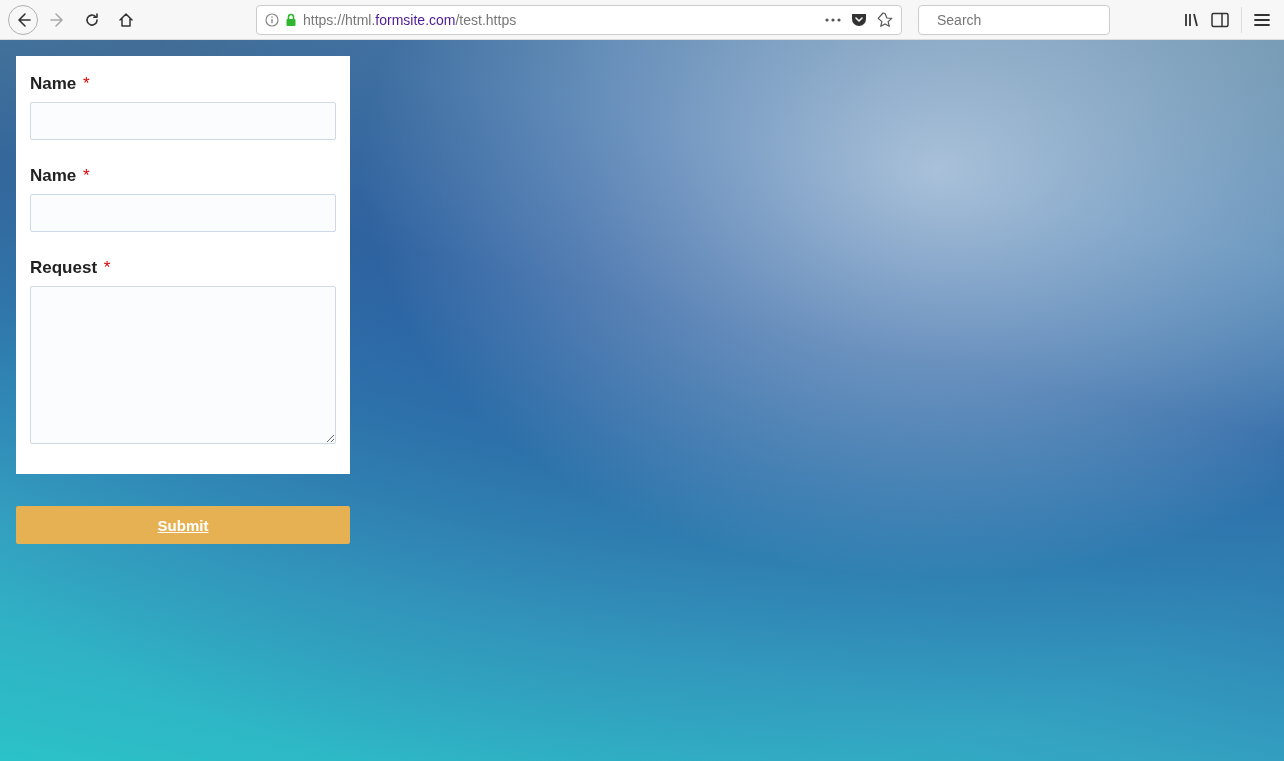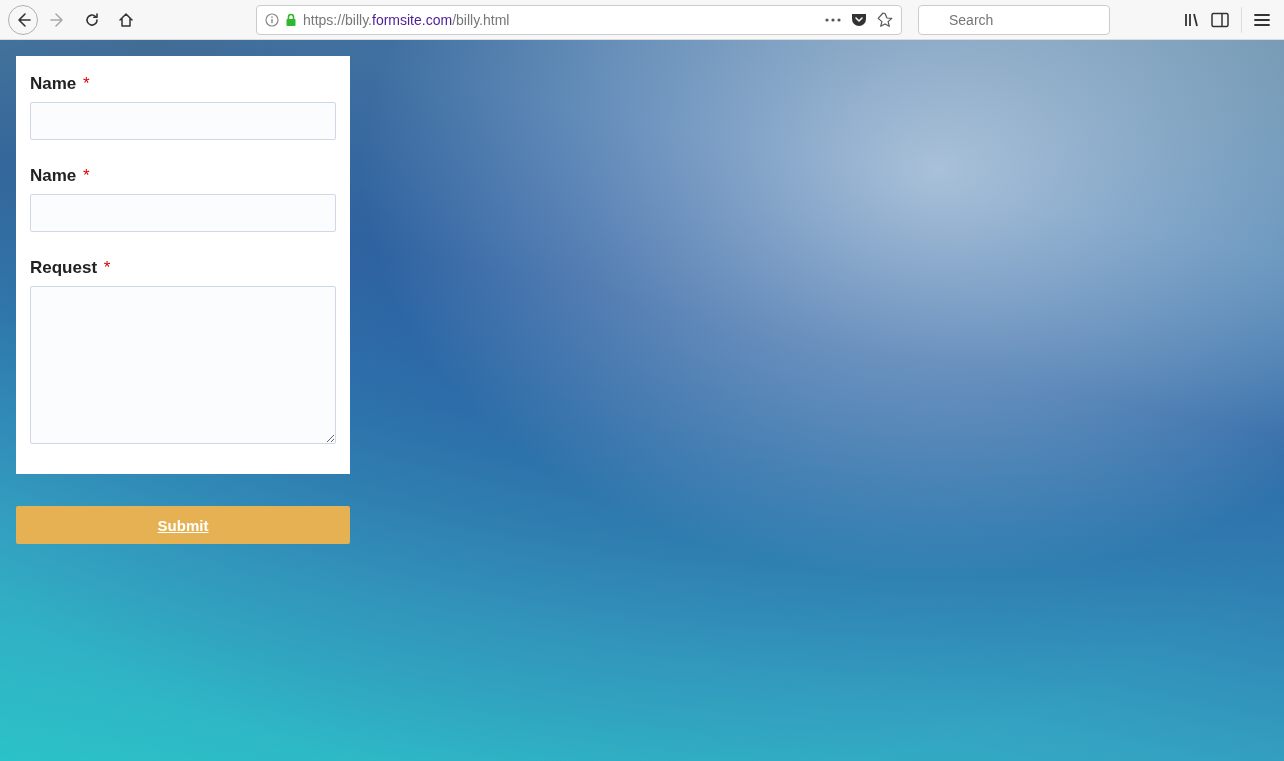--- a/index.html
+++ b/index.html
@@ -45,21 +45,21 @@
   .url-text .dark { color: #4c1d95; }
   .url-icons { display: flex; align-items: center; gap: 10px; color: #555; }
   .search-bar {
     width: 192px;
     height: 30px;
     background: #fff;
     border: 1px solid #ccc;
     border-radius: 4px;
     display: flex;
     align-items: center;
-    padding: 0 24px;
+    padding: 0 12px;
     gap: 6px;
     margin-left: 10px;
     font-size: 14px;
     color: #888;
   }
   .search-bar input {
     border: none; outline: none; flex: 1; font-size: 14px; color: #333;
     background: transparent;
   }
   .right-icons {
@@ -164,21 +164,21 @@
     <svg width="14" height="14" viewBox="0 0 14 14">
         <circle cx="7" cy="7" r="6" stroke="#888" stroke-width="1.2" fill="none"></circle>
         <rect x="6.3" y="6" width="1.4" height="4.2" fill="#888"></rect>
         <rect x="6.3" y="3.4" width="1.4" height="1.4" fill="#888"></rect>
       </svg>
     <svg width="12" height="14" viewBox="0 0 12 14">
         <rect x="1.5" y="6" width="9" height="7" rx="1" fill="#2fb82f"></rect>
         <path d="M3.5 6V4a2.5 2.5 0 0 1 5 0v2" stroke="#2fb82f" stroke-width="1.6" fill="none"></path>
       </svg>
     <div class="url-text">
-      <span>https://billy.</span><span class="dark">formsite.com</span><span>/billy.html</span>
+      <span>https://html.</span><span class="dark">formsite.com</span><span>/test.https</span>
     </div>
     <div class="url-icons">
       <svg width="16" height="4" viewBox="0 0 16 4">
           <circle cx="2" cy="2" r="1.6" fill="#555"></circle>
           <circle cx="8" cy="2" r="1.6" fill="#555"></circle>
           <circle cx="14" cy="2" r="1.6" fill="#555"></circle>
         </svg>
       <svg width="16" height="14" viewBox="0 0 16 14">
           <path d="M1 1h14v5a7 7 0 0 1-14 0z" fill="#333"></path>
           <path d="M5 5l3 3 3-3" stroke="#f7f7f8" stroke-width="1.6" fill="none" stroke-linecap="round" stroke-linejoin="round"></path>

